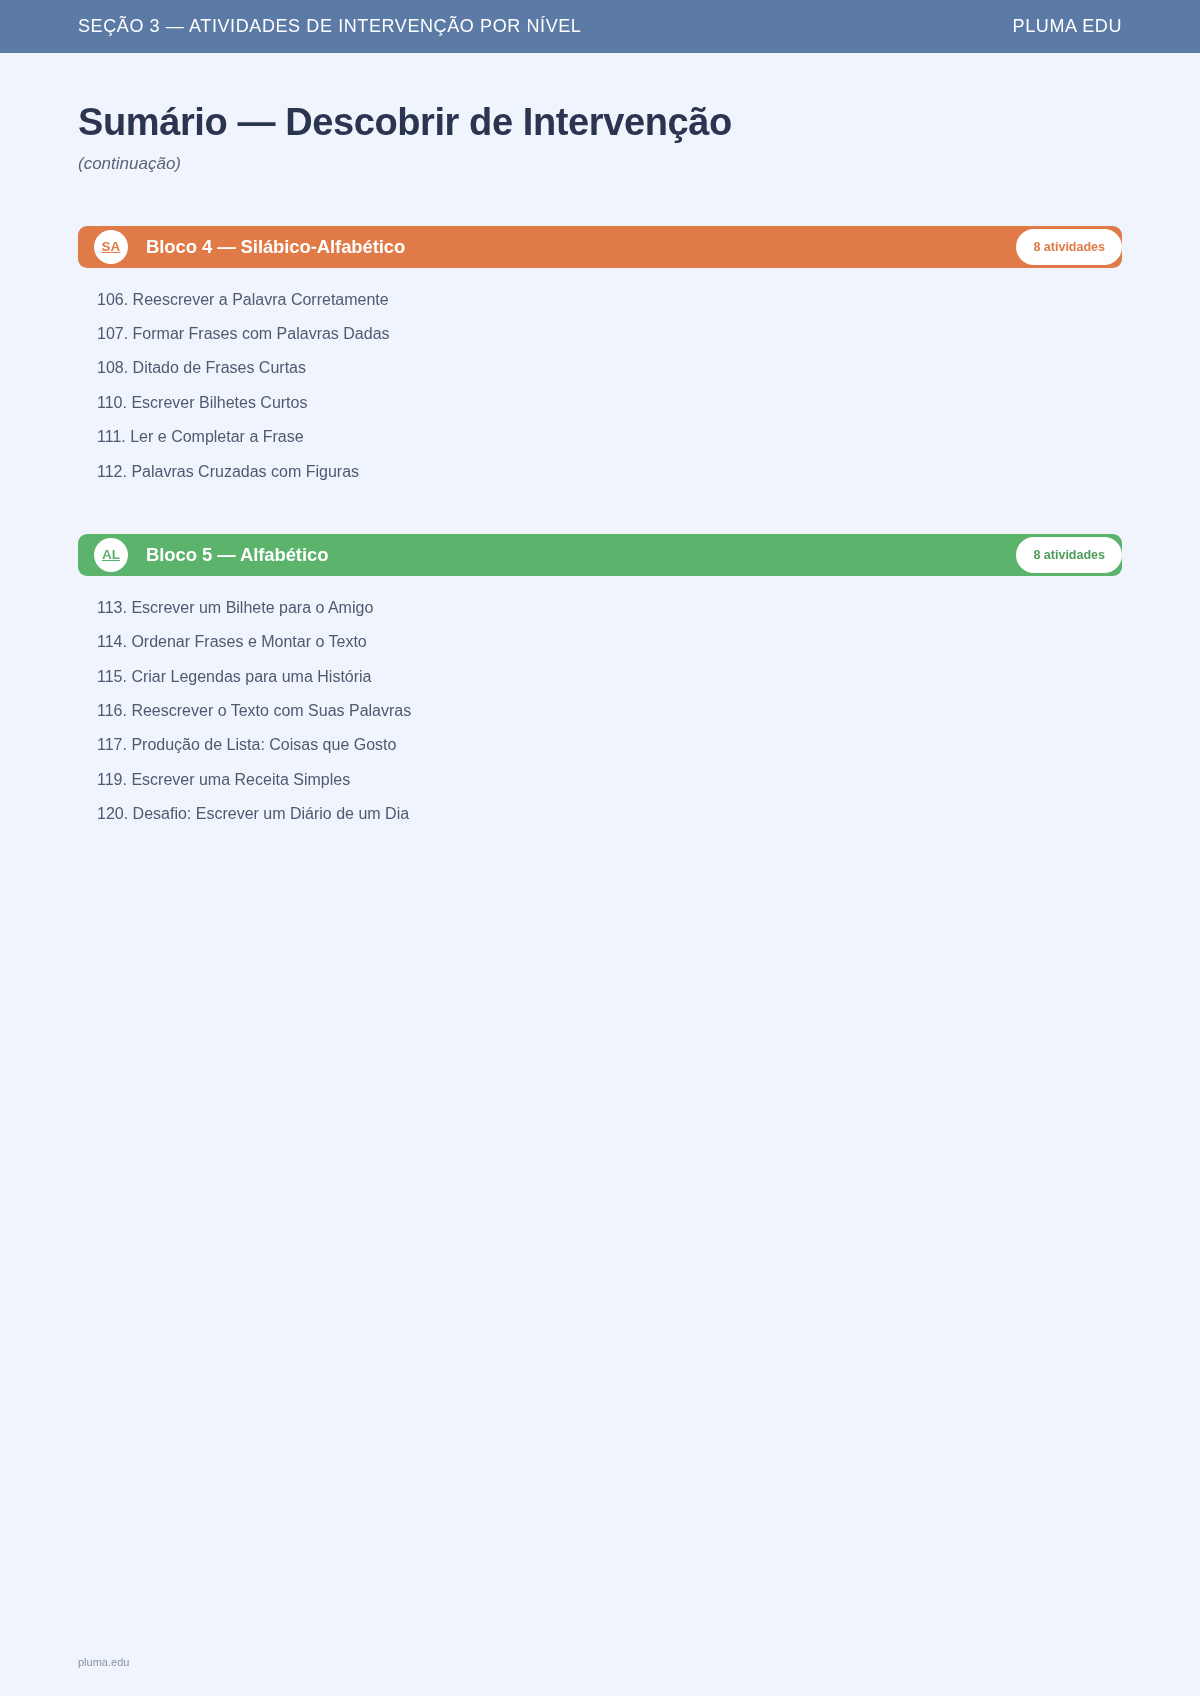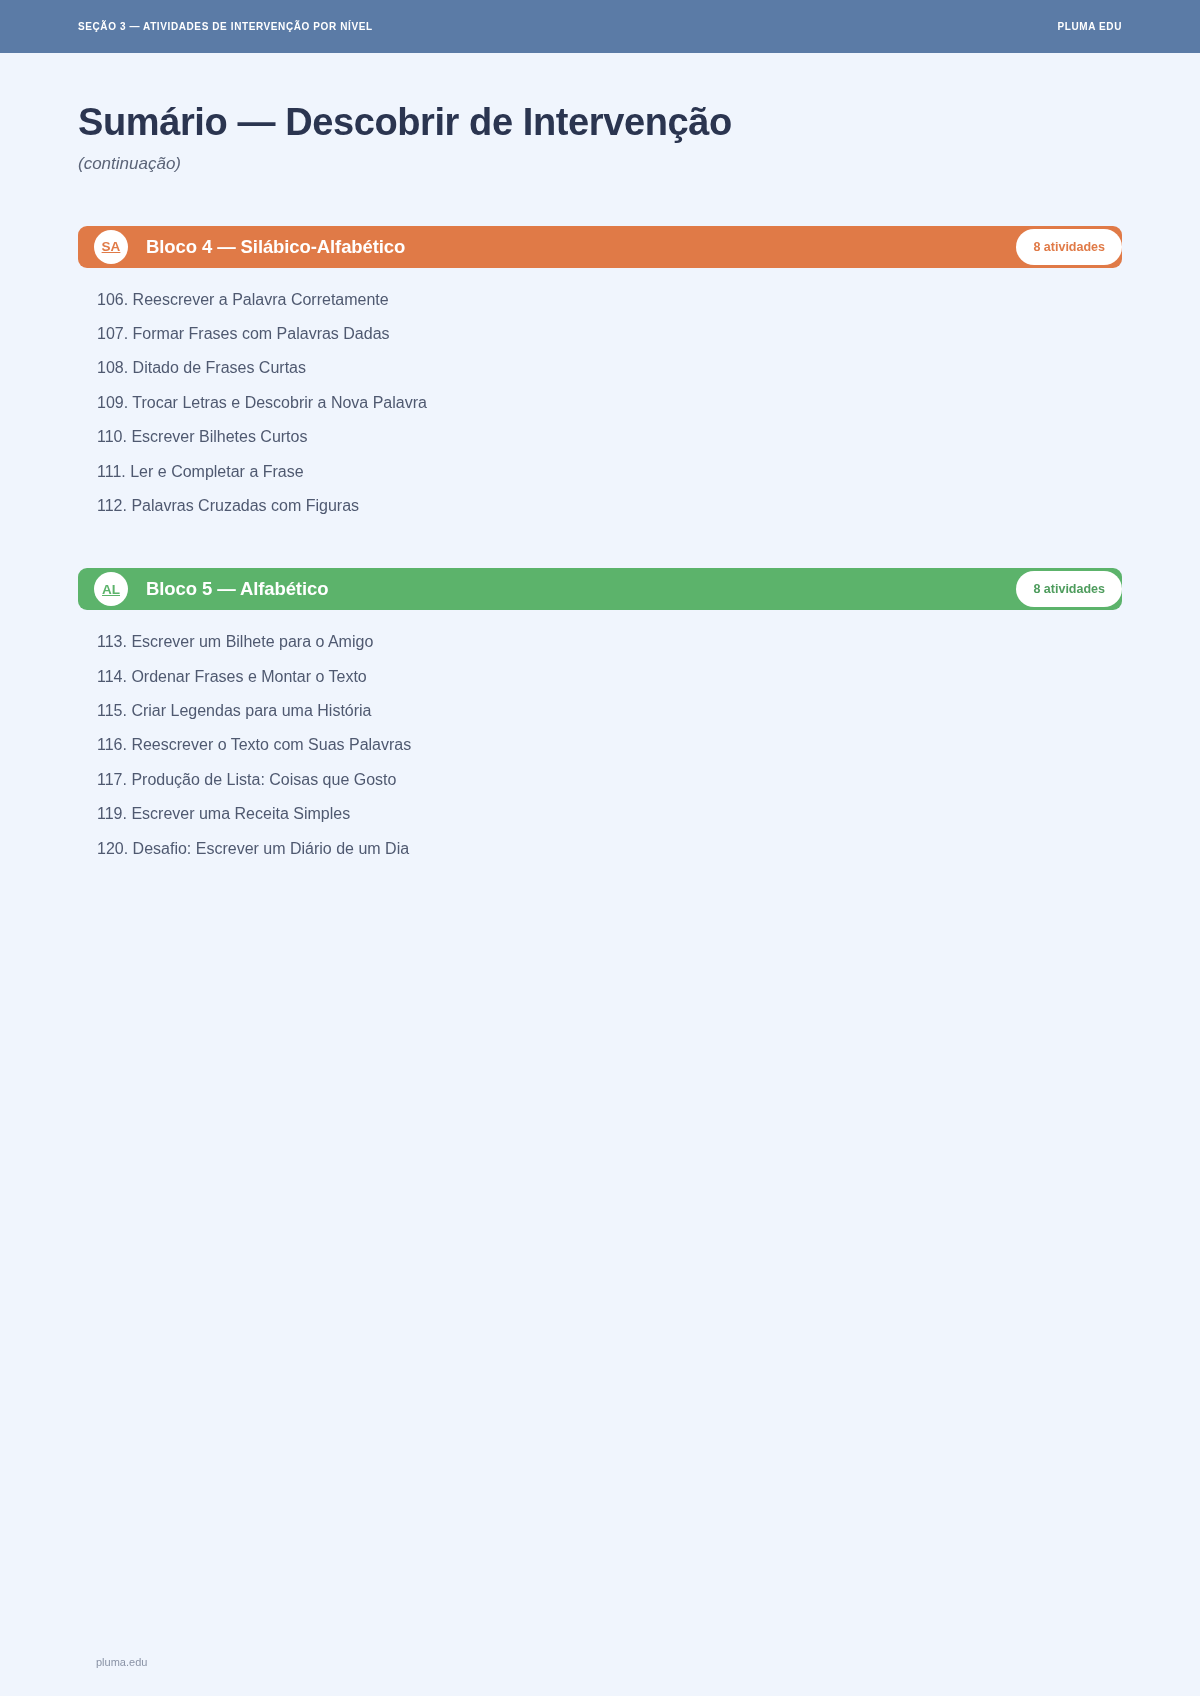--- a/index.html
+++ b/index.html
@@ -25,22 +25,22 @@
     height: 53px;
     background: #5b7ba6;
     display: flex;
     align-items: center;
     justify-content: space-between;
     padding: 0 78px 0 78px;
   }
   .topbar-left,
   .topbar-right {
     color: #ffffff;
-    font-size: 10px;
-    font-weight: bold;
+    font-size: 18px;
+    font-weight: normal;
     letter-spacing: 0.6px;
     white-space: nowrap;
   }
 
   
   .content {
     padding: 0 78px;
   }
 
   .doc-title {
@@ -132,21 +132,20 @@
     white-space: nowrap;
   }
 
   
   .footer {
     position: absolute;
     left: 78px;
     bottom: 28px;
     font-size: 11px;
     color: #8a93a6;
-    margin-left: 18px;
   }
 </style>
 </head>
 <body>
 
 <div class="page">
 
   <div class="topbar">
     <div class="topbar-left">SEÇÃO 3 — ATIVIDADES DE INTERVENÇÃO POR NÍVEL</div>
     <div class="topbar-right">PLUMA EDU</div>
@@ -161,21 +160,20 @@
     <section class="block">
       <div class="block-head orange">
         <div class="block-chip">SA</div>
         <div class="block-title">Bloco 4 — Silábico-Alfabético</div>
         <div class="block-count">8 atividades</div>
       </div>
       <ul class="block-items">
         <li>106. Reescrever a Palavra Corretamente</li>
         <li>107. Formar Frases com Palavras Dadas</li>
         <li>108. Ditado de Frases Curtas</li>
-        <li>109. Trocar Letras e Descobrir a Nova Palavra</li>
         <li>110. Escrever Bilhetes Curtos</li>
         <li>111. Ler e Completar a Frase</li>
         <li>112. Palavras Cruzadas com Figuras</li>
       </ul>
     </section>
 
     <section class="block">
       <div class="block-head green">
         <div class="block-chip">AL</div>
         <div class="block-title">Bloco 5 — Alfabético</div>

